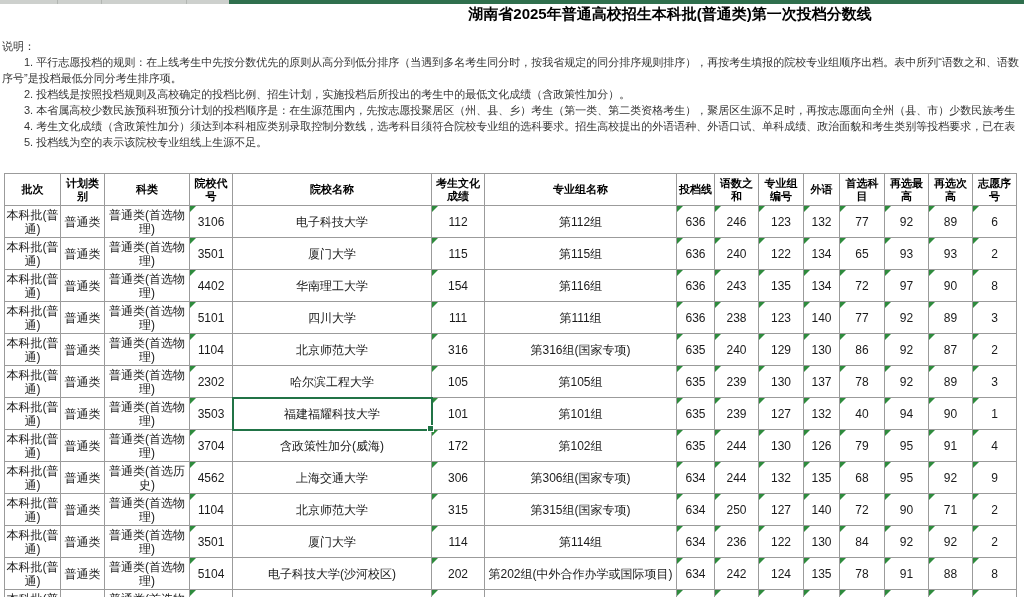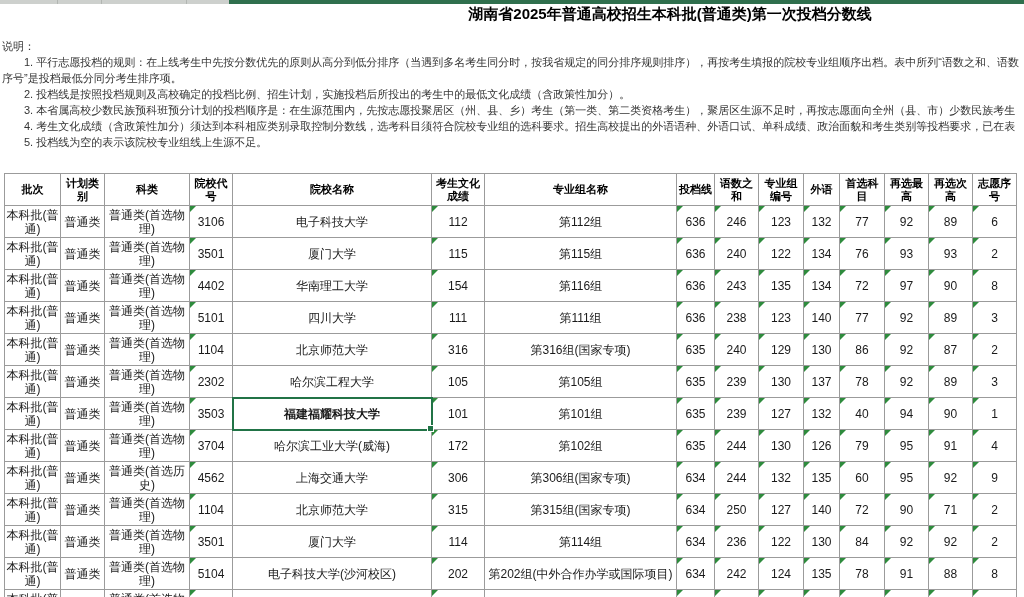--- a/index.html
+++ b/index.html
@@ -29,21 +29,21 @@
     padding:0 1px;word-break:break-all;position:relative;background:#fff;
   }
   th{font-size:11px;font-weight:bold;line-height:13px;height:31px;color:#000;}
   td{font-size:12px;line-height:14px;height:31px;}
   tr{height:32px;}
   .tri{
     position:absolute;left:0;top:0;width:0;height:0;
     border-top:6px solid #2e8b3d;border-right:6px solid transparent;
   }
   td.selected{
-    outline:2px solid #217346;outline-offset:-1px;font-weight:bold;z-index:2;
+    outline:2px solid #217346;outline-offset:-1px;font-weight:normal;z-index:2;
   }
   td.selected::after{
     content:"";position:absolute;right:-3px;bottom:-3px;width:5px;height:5px;
     background:#217346;border:1px solid #fff;z-index:3;
   }
 </style>
 </head>
 <body>
 
 <div id="strip">
@@ -127,21 +127,21 @@
           <td><span>普通类</span></td>
           <td><span>普通类(首选物理)</span></td>
           <td><span class="tri"></span><span>3501</span></td>
           <td><span>厦门大学</span></td>
           <td><span class="tri"></span><span>115</span></td>
           <td><span>第115组</span></td>
           <td><span class="tri"></span><span>636</span></td>
           <td><span class="tri"></span><span>240</span></td>
           <td><span class="tri"></span><span>122</span></td>
           <td><span class="tri"></span><span>134</span></td>
-          <td><span class="tri"></span><span>76</span></td>
+          <td><span class="tri"></span><span>65</span></td>
           <td><span class="tri"></span><span>93</span></td>
           <td><span class="tri"></span><span>93</span></td>
           <td><span class="tri"></span><span>2</span></td>
         </tr>
         <tr>
           <td><span>本科批(普通)</span></td>
           <td><span>普通类</span></td>
           <td><span>普通类(首选物理)</span></td>
           <td><span class="tri"></span><span>4402</span></td>
           <td><span>华南理工大学</span></td>
@@ -222,21 +222,21 @@
           <td><span class="tri"></span><span>40</span></td>
           <td><span class="tri"></span><span>94</span></td>
           <td><span class="tri"></span><span>90</span></td>
           <td><span class="tri"></span><span>1</span></td>
         </tr>
         <tr>
           <td><span>本科批(普通)</span></td>
           <td><span>普通类</span></td>
           <td><span>普通类(首选物理)</span></td>
           <td><span class="tri"></span><span>3704</span></td>
-          <td><span>哈尔滨工业大学(威海)</span></td>
+          <td><span>含政策性加分(威海)</span></td>
           <td><span class="tri"></span><span>172</span></td>
           <td><span>第102组</span></td>
           <td><span class="tri"></span><span>635</span></td>
           <td><span class="tri"></span><span>244</span></td>
           <td><span class="tri"></span><span>130</span></td>
           <td><span class="tri"></span><span>126</span></td>
           <td><span class="tri"></span><span>79</span></td>
           <td><span class="tri"></span><span>95</span></td>
           <td><span class="tri"></span><span>91</span></td>
           <td><span class="tri"></span><span>4</span></td>
@@ -246,21 +246,21 @@
           <td><span>普通类</span></td>
           <td><span>普通类(首选历史)</span></td>
           <td><span class="tri"></span><span>4562</span></td>
           <td><span>上海交通大学</span></td>
           <td><span class="tri"></span><span>306</span></td>
           <td><span>第306组(国家专项)</span></td>
           <td><span class="tri"></span><span>634</span></td>
           <td><span class="tri"></span><span>244</span></td>
           <td><span class="tri"></span><span>132</span></td>
           <td><span class="tri"></span><span>135</span></td>
-          <td><span class="tri"></span><span>60</span></td>
+          <td><span class="tri"></span><span>68</span></td>
           <td><span class="tri"></span><span>95</span></td>
           <td><span class="tri"></span><span>92</span></td>
           <td><span class="tri"></span><span>9</span></td>
         </tr>
         <tr>
           <td><span>本科批(普通)</span></td>
           <td><span>普通类</span></td>
           <td><span>普通类(首选物理)</span></td>
           <td><span class="tri"></span><span>1104</span></td>
           <td><span>北京师范大学</span></td>

